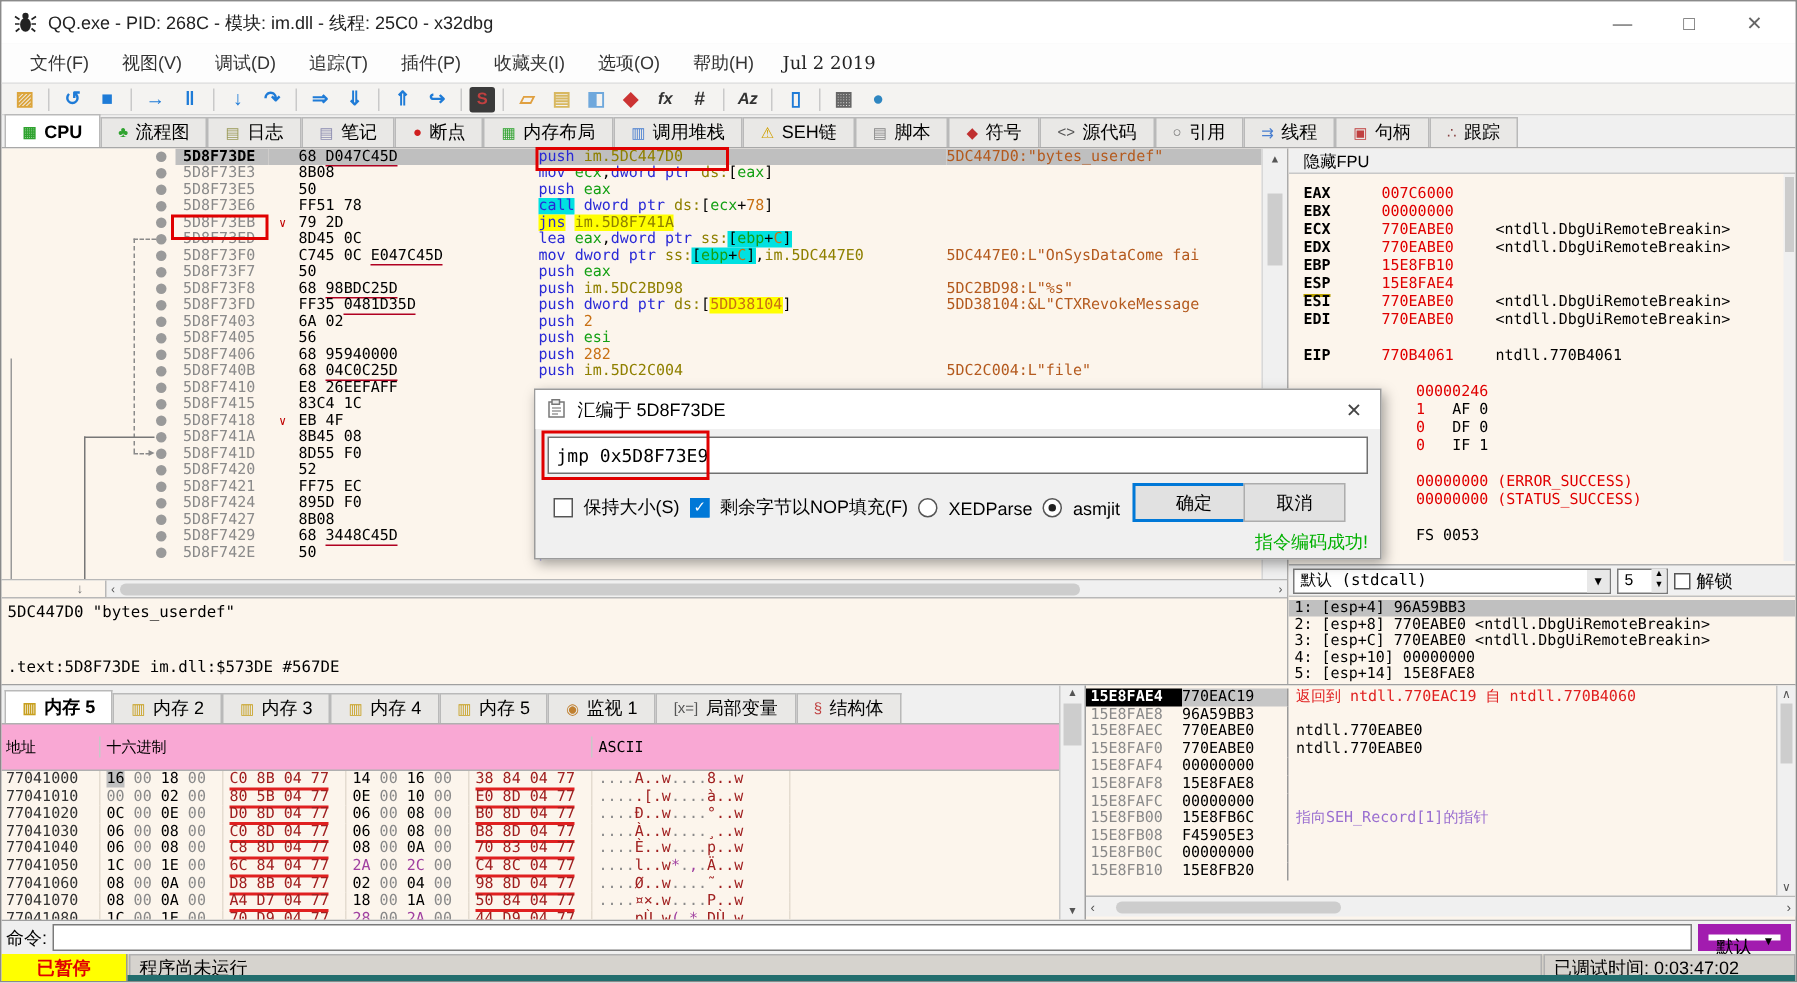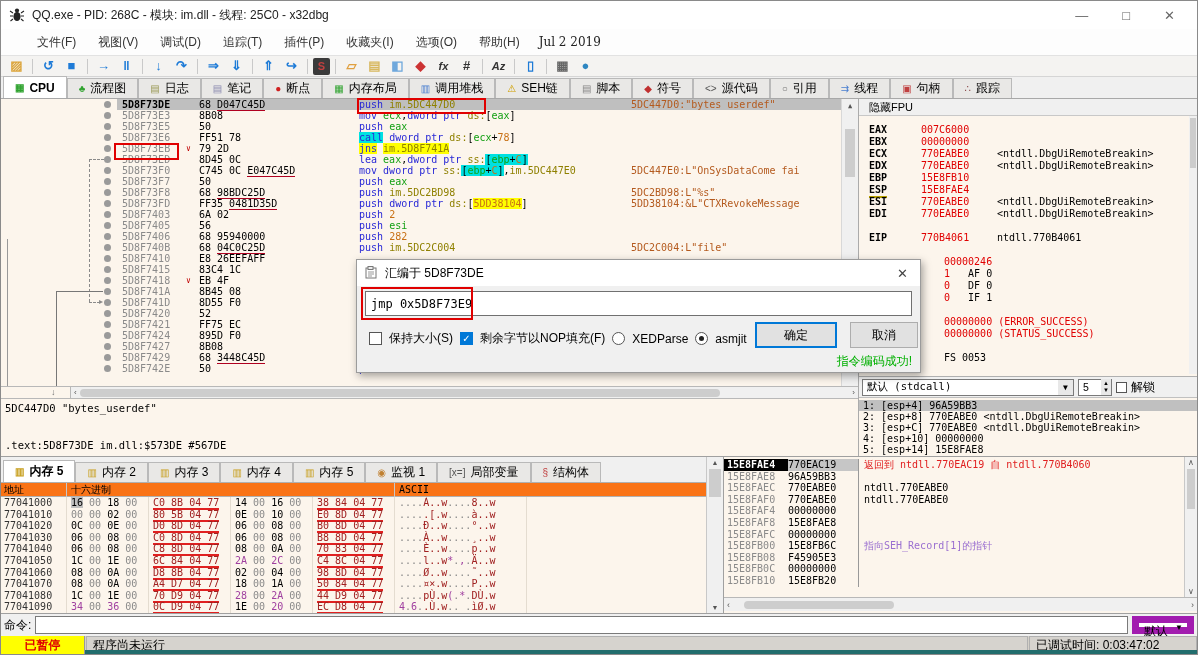--- a/index.html
+++ b/index.html
@@ -3,21 +3,21 @@
 <meta charset="utf-8">
 <style>
 *{box-sizing:border-box;margin:0;padding:0}
 body{width:1198px;height:655px;font-family:"Liberation Sans",sans-serif;font-size:12px;background:#F0F0F0;overflow:hidden}
 #win{position:relative;width:1198px;height:655px;border:1px solid #8A8A8A;background:#F0F0F0;overflow:hidden}
 
 .titlebar{height:28px;background:#fff;display:flex;align-items:center;padding:0 8px;gap:7px}
 .title-text{color:#222;font-size:12px}
 .win-btns{margin-left:auto;display:flex;gap:34px;color:#666;font-size:13px;padding-right:14px}
 .win-btns span{cursor:default}
-.menubar{height:26px;background:#fdfdfd;display:flex;align-items:center;padding-left:25px}
+.menubar{height:26px;background:#fdfdfd;display:flex;align-items:center;padding-left:8px}
 .menu-item{padding:4px 11px;color:#333}
 .build-date{margin-left:8px;font-family:"DejaVu Serif",serif;color:#222}
 .toolbar{height:22px;display:flex;align-items:center;padding-left:5px;background:#F4F3F1;border-top:1px solid #E2E2E2;border-bottom:1px solid #D5D5D5;gap:2px}
 .ticon{width:21px;text-align:center;font-size:13px;font-weight:bold;line-height:18px}
 .ticon.scylla{background:#3A3A3A;color:#C04040;width:17px;height:17px;font-size:11px;line-height:17px;border-radius:2px}
 .tsep{width:1px;height:15px;background:#C9C9C9;margin:0 3px}
 .tabbar{height:22px;display:flex;align-items:flex-end;background:#F0F0F0;border-bottom:1px solid #A8A8A8;padding-left:2px}
 .tab{display:flex;align-items:center;gap:5px;padding:2px 11px;height:20px;border:1px solid #B9B9B9;border-bottom:none;background:#E9E8E6;white-space:nowrap}
 .tab.sel{background:#fff;height:22px;font-weight:bold}
 .tab .tglyph{font-size:10px}
@@ -70,21 +70,21 @@
 .spinbox{width:34px;height:17px;background:#fff;border:1px solid #7A7A7A;display:flex;align-items:center;padding-left:4px;font-size:10.5px}
 .spinbox .ud{margin-left:auto;font-size:6px;line-height:7px;background:#E8E8E8;padding:1px 2px}
 .cb{width:11px;height:11px;border:1px solid #555;background:#fff}
 #args-rows{position:absolute;left:0;right:0;bottom:0;height:59px;background:#FCF5EC;border-top:1px solid #C0C0C0;padding-top:2px}
 .arg-row{height:11px;line-height:11px;font-size:10px;font-family:"DejaVu Sans Mono",monospace;padding-left:4px;white-space:pre}
 .arg-row.sel{background:#C0C0C0}
 
 #bottom{display:flex;height:157px;border-top:1px solid #A0A0A0}
 #mem-pane{width:705px;display:flex;flex-direction:column}
 #memtabs{height:25px;display:flex;align-items:flex-end;background:#F0F0F0;padding-left:2px}
-#mem-header{height:15px;display:flex;background:#f97316;border-top:1px solid #B0B0B0;border-bottom:1px solid #B0B0B0;font-size:10px;font-family:"DejaVu Sans Mono",monospace;align-items:center}
+#mem-header{height:32px;display:flex;background:#f9a8d4;border-top:1px solid #B0B0B0;border-bottom:1px solid #B0B0B0;font-size:10px;font-family:"DejaVu Sans Mono",monospace;align-items:center}
 .mh-addr{width:66px;padding-left:3px;border-right:1px solid #C8C8C8}
 .mh-hex{width:328px;padding-left:4px;border-right:1px solid #C8C8C8}
 .mh-ascii{flex:1;padding-left:4px}
 #mem-rows{flex:1;background:#FCF5EC;overflow:hidden}
 .mem-row{display:flex;height:11.6px;line-height:11.6px;font-size:10px;font-family:"DejaVu Sans Mono",monospace;white-space:pre}
 .m-addr{width:66px;padding-left:3px;color:#333;border-right:1px solid #E4DCD0}
 .m-g{width:82px;padding-left:4px;border-right:1px solid #E4DCD0}
 .m-ascii{width:132px;padding-left:4px;border-right:1px solid #E4DCD0}
 .b00{color:#8A8A8A}.bpr{color:#A040A0}.bpt{color:#A02020}
 .ptrgrp{border-bottom:2px solid #E02020}
@@ -121,21 +121,21 @@
 #dlg-close{margin-left:auto;color:#444;font-size:13px;padding-right:4px}
 #dlg-input{position:absolute;left:8px;top:31px;width:547px;height:25px;border:1px solid #707070;background:#fff;font-family:"DejaVu Sans Mono",monospace;font-size:12px;padding-left:5px}
 #dlg-rb{position:absolute;left:4px;top:27px;width:112px;height:33px;border:2px solid #E00000;z-index:60}
 #dlg-opts{position:absolute;left:12px;top:70px;display:flex;align-items:center;gap:7px;font-size:12px}
 .dcb{width:13px;height:13px;border:1px solid #555;background:#fff;text-align:center;line-height:12px;font-size:10px}
 .dcb.on{background:#0078D7;color:#fff;border-color:#0078D7}
 .dradio{width:13px;height:13px;border:1px solid #555;border-radius:50%;background:#fff;position:relative}
 .dradio.on::after{content:"";position:absolute;left:3px;top:3px;width:5px;height:5px;border-radius:50%;background:#222}
 .dbtn{position:absolute;top:62px;height:26px;background:#E1E1E1;border:1px solid #ADADAD;text-align:center;line-height:24px;font-size:12px}
 #dlg-ok{left:398px;width:82px;border:2px solid #0078D7;line-height:22px}
-#dlg-cancel{left:493px;width:68px}
+#dlg-cancel{left:472px;width:68px}
 #dlg-status{position:absolute;right:8px;bottom:2px;color:#00B000;font-weight:normal;font-size:12px}
 
 .rbox{position:absolute;border:2px solid #E00000;z-index:40}
 #rb-instr{left:356px;top:97px;width:129px;height:16px}
 #rb-addr{left:113px;top:142px;width:65px;height:17px}
 </style>
 </head>
 <body>
 
 <div id="win">

